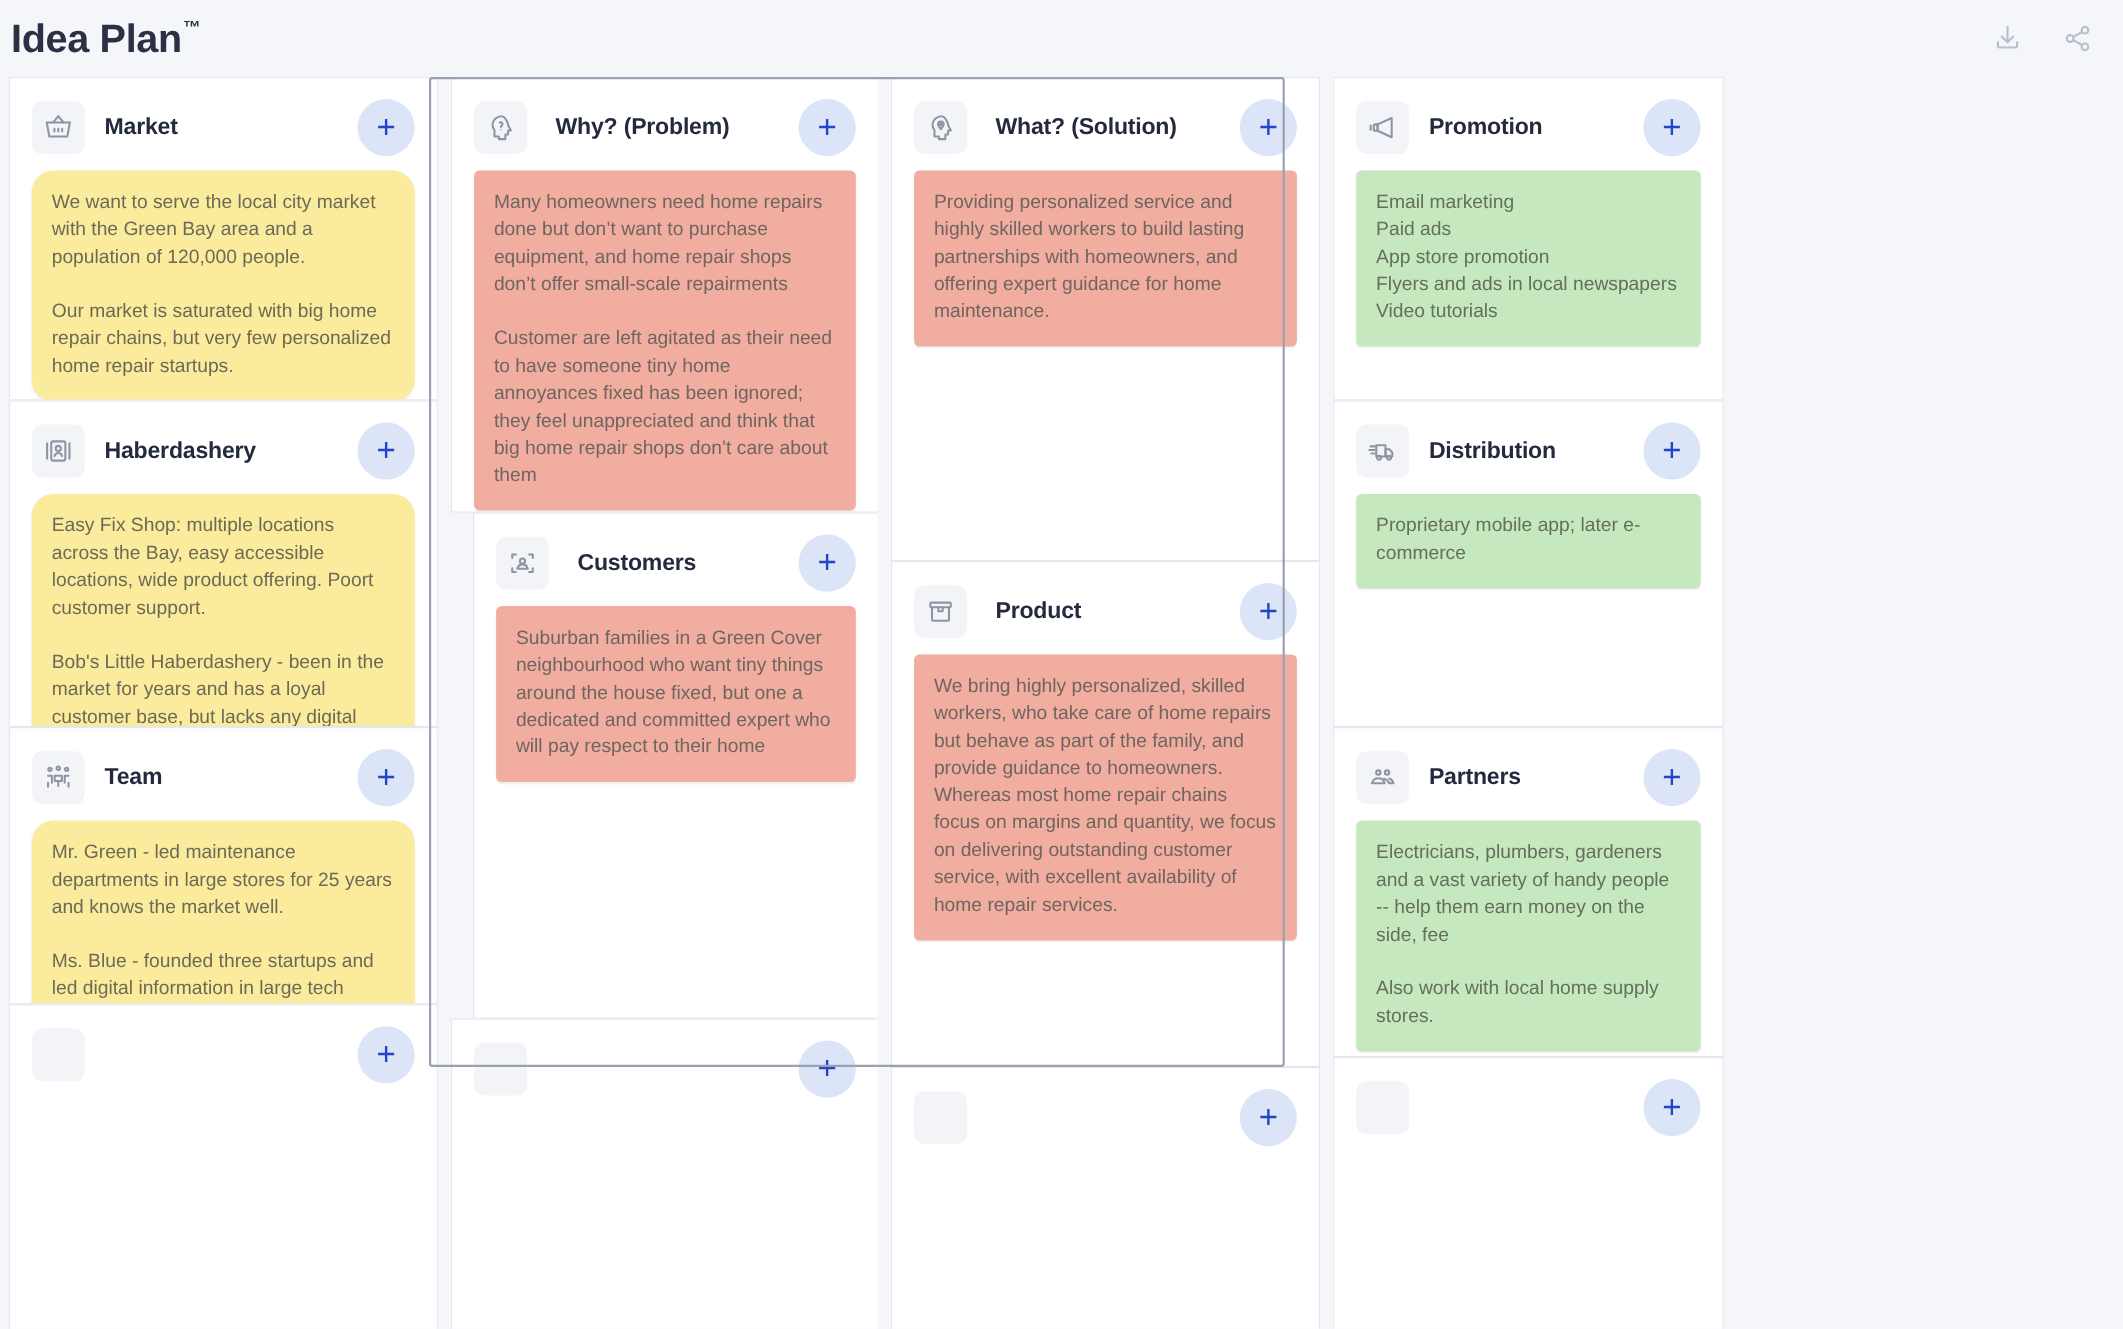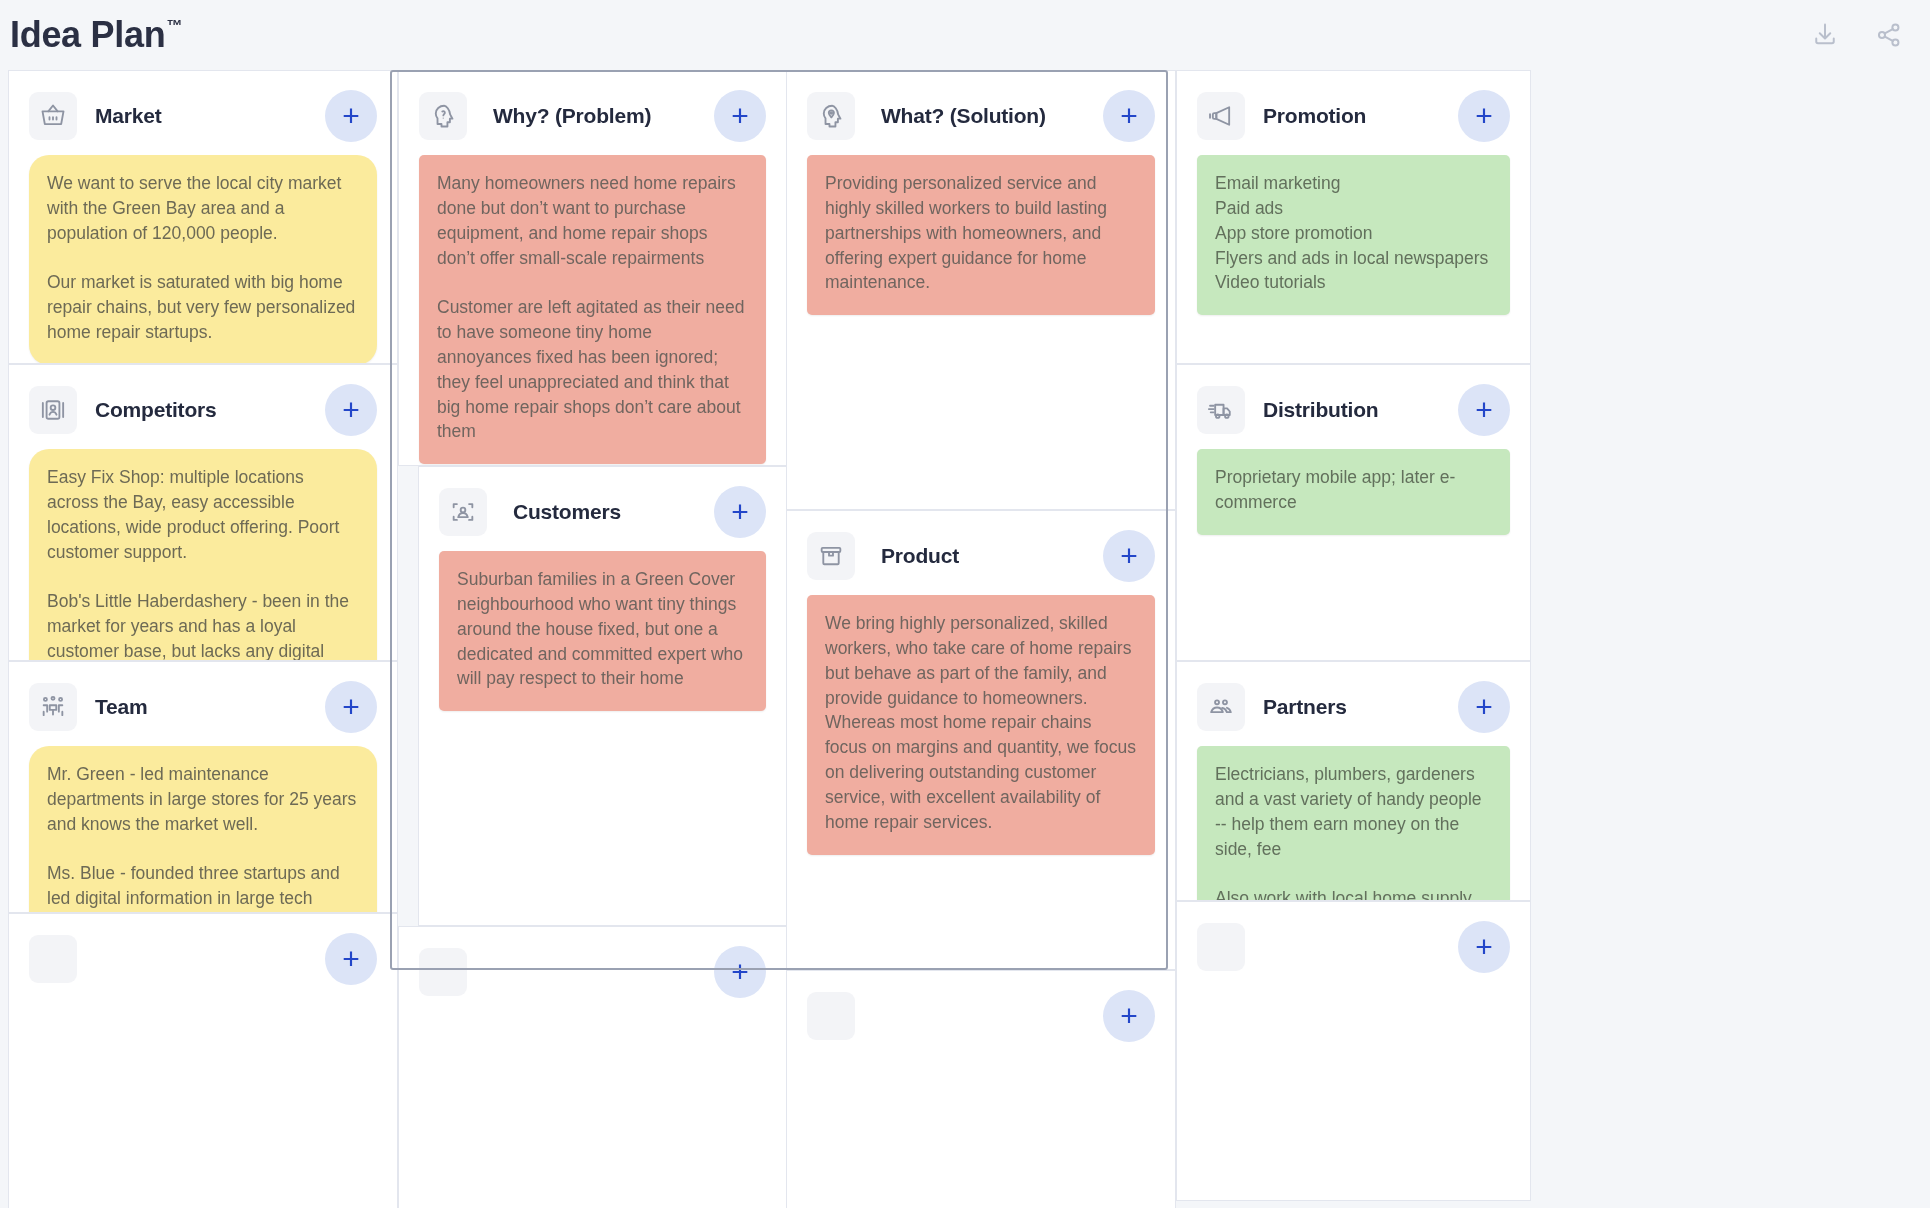--- a/index.html
+++ b/index.html
@@ -49,21 +49,21 @@
     cursor: pointer;
   }
 
   
   #board {
     position: relative;
     height: 1138px;
     padding: 0 8px;
     display: grid;
     grid-template-columns: 390px 388px 390px 355px;
-    column-gap: 0;
+    column-gap: 12px;
   }
   .column {
     position: relative;
     display: flex;
     flex-direction: column;
   }
   .column.col-left  { width: 390px; }
   .column.col-why   { width: 388px; }
   .column.col-what  { width: 390px; }
   .column.col-right { width: 355px; }
@@ -148,21 +148,21 @@
   .card.why          { height: 396px; border-right: none; }
   .card.customers    { height: 460px; border-right: none; margin-left: 20px; }
   .card.extra-why    { height: 300px; border-right: none; }
 
   .card.what         { height: 440px; }
   .card.product      { height: 460px; }
   .card.extra-what   { height: 300px; }
 
   .card.promotion    { height: 294px; }
   .card.distribution { height: 297px; }
-  .card.partners     { height: 240px; }
+  .card.partners     { height: 300px; }
   .card.extra-right  { height: 300px; }
 
   .card.why .note, .card.what .note { margin-top: 2px; }
 </style>
 </head>
 <body>
 
 <div id="app-header">
   <div id="page-title">
     <span>Idea Plan</span>
@@ -214,21 +214,21 @@
     <div class="card competitors">
       <div class="card-head">
         <div class="card-icon">
           <svg width="28" height="28" viewBox="0 0 24 24" fill="none" stroke="currentColor" stroke-width="1.6" stroke-linecap="round" stroke-linejoin="round">
             <rect x="6.5" y="4.5" width="11" height="15" rx="1.6"></rect>
             <circle cx="12" cy="10" r="2"></circle>
               <path d="M9 16c.6-1.6 1.7-2.4 3-2.4s2.4.8 3 2.4"></path>
             <path d="M3.3 6v12M20.7 6v12"></path>
           </svg>
         </div>
-        <div class="card-title">Competitors</div>
+        <div class="card-title">Haberdashery</div>
         <button class="add-btn">+</button>
       </div>
       <div class="note yellow">Easy Fix Shop: multiple locations across the Bay, easy accessible locations, wide product offering. Poort customer support.
 
 Bob's Little Haberdashery - been in the market for years and has a loyal customer base, but lacks any digital offerings.</div>
     </div>
 
     <div class="card team">
       <div class="card-head">
         <div class="card-icon">

